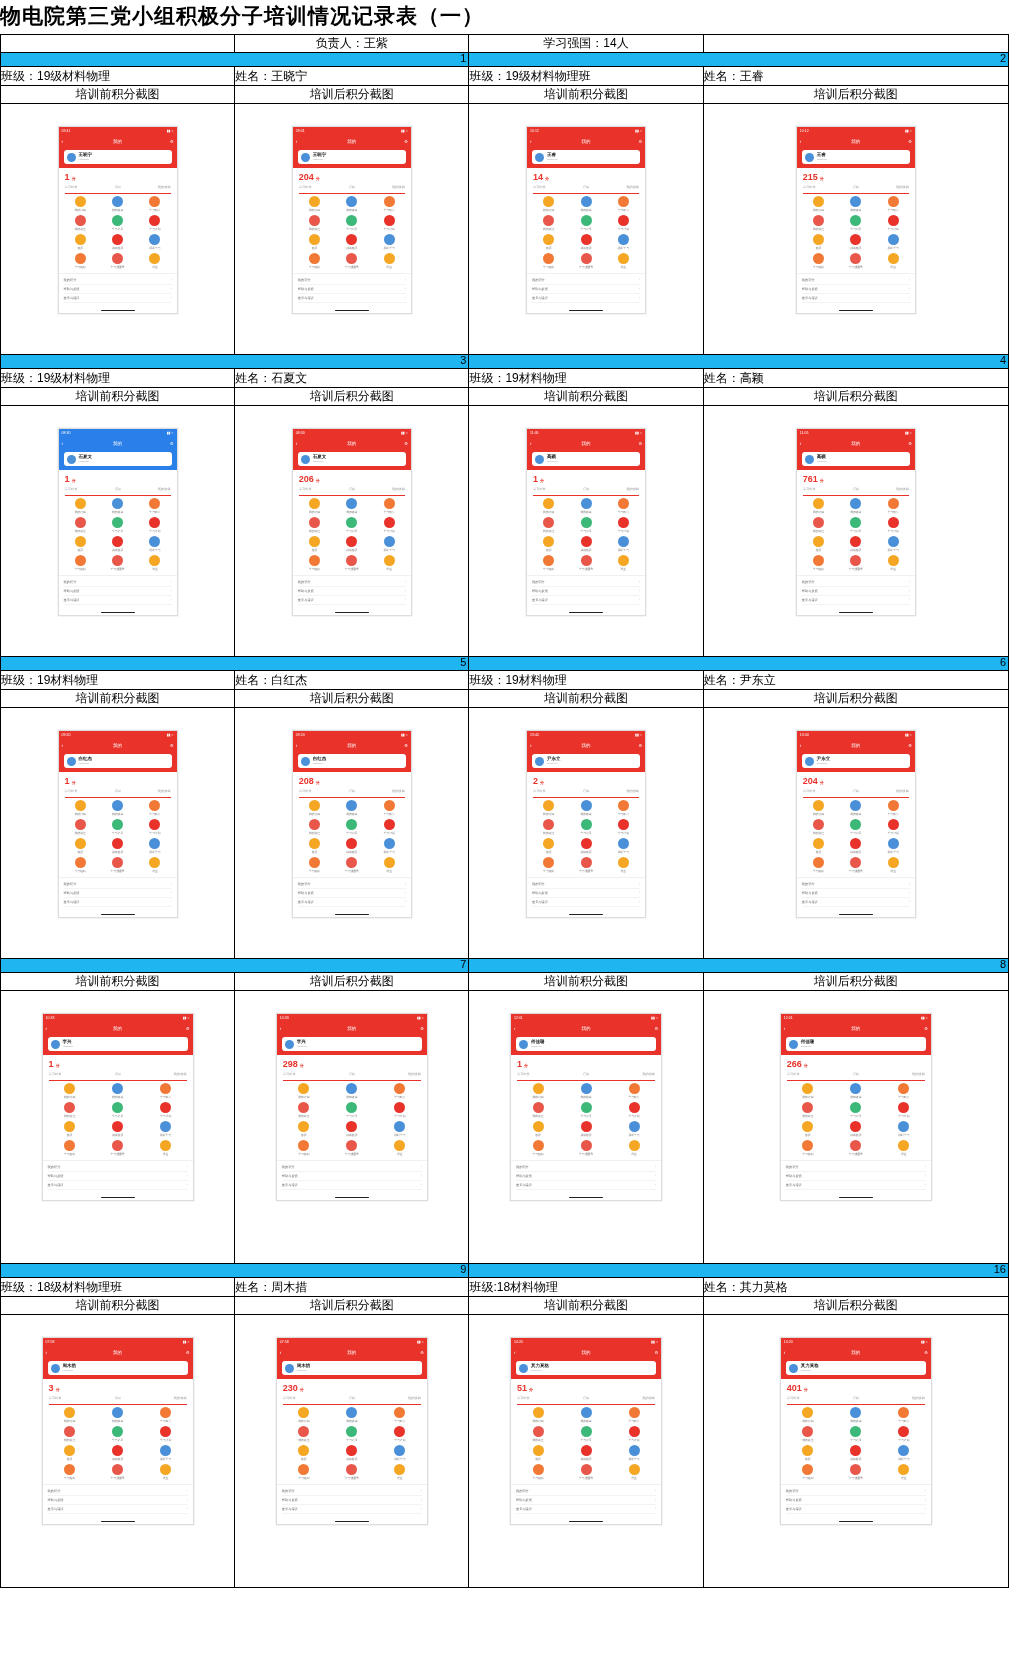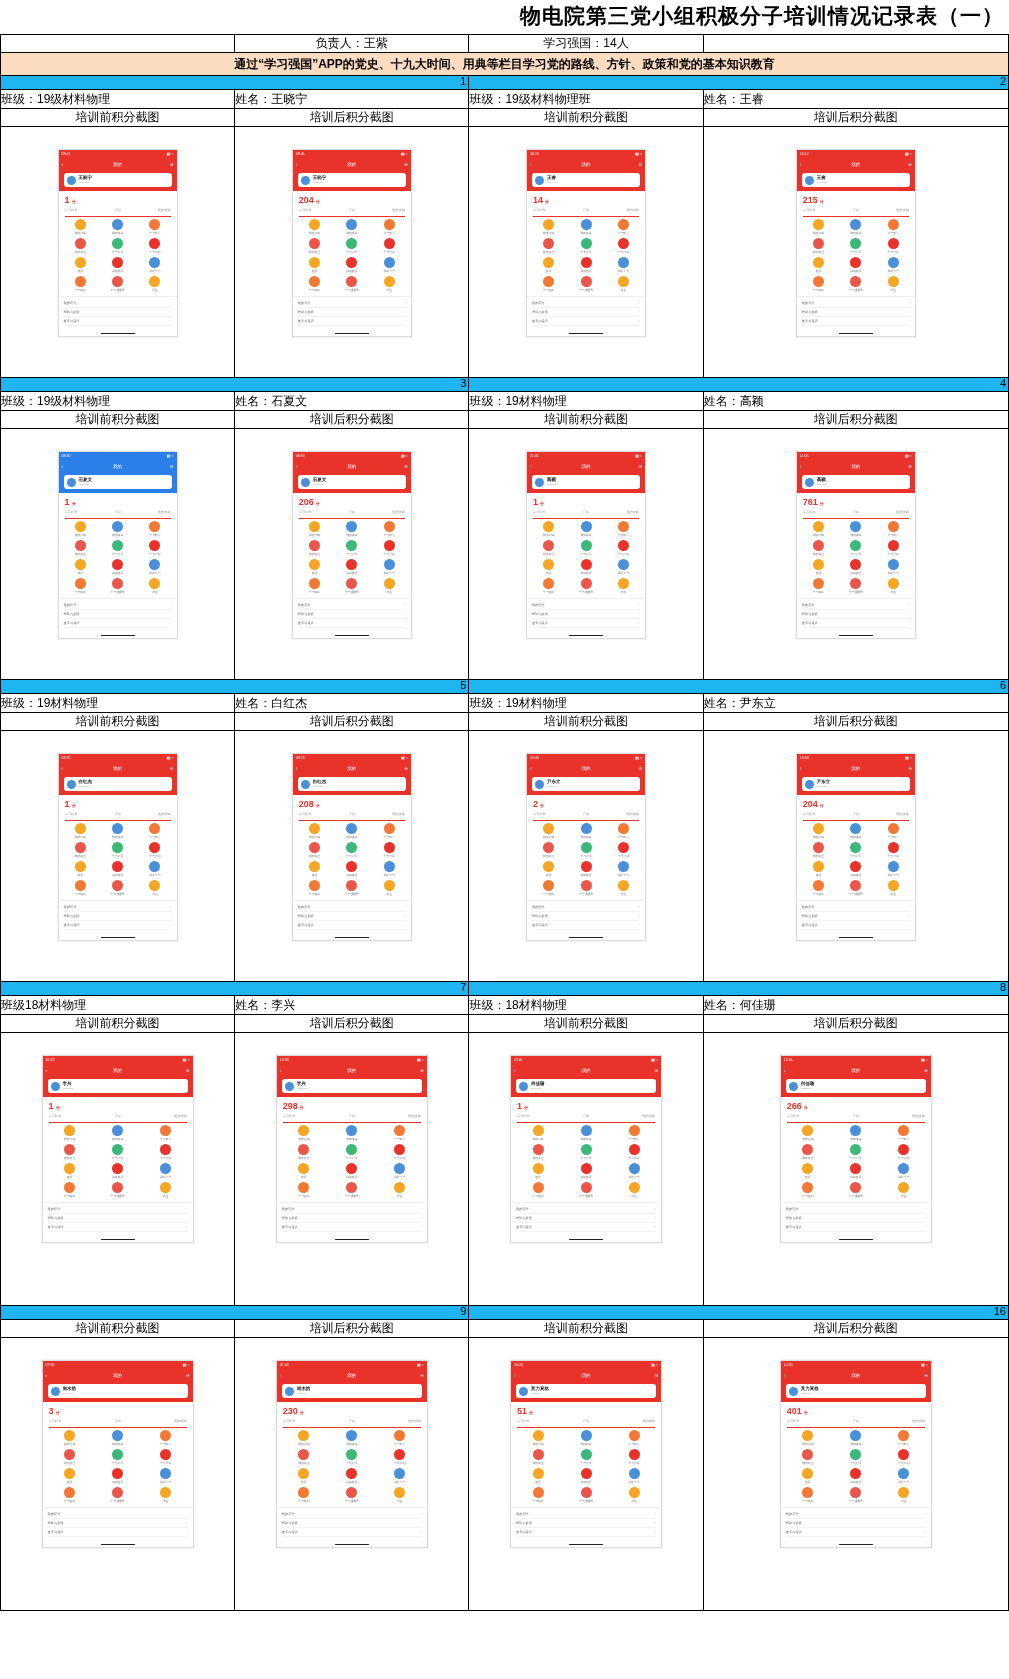--- a/index.html
+++ b/index.html
@@ -1,20 +1,20 @@
 <!DOCTYPE html>
 <html><head>
 <meta charset="utf-8">
 <style>
   html,body{margin:0;padding:0;background:#ffffff;}
   body{font-family:"Liberation Sans","DejaVu Sans",sans-serif;}
   .page{width:1009px;height:1679px;position:relative;overflow:hidden;background:#fff;}
   .title{
-    text-align:right;font-size:21px;font-weight:bold;color:#000;
-    padding:2px 5px 4px 0;letter-spacing:1px;
+    text-align:left;font-size:21px;font-weight:bold;color:#000;
+    padding:2px 17px 4px 0;letter-spacing:1px;
   }
   table.sheet{border-collapse:collapse;width:1009px;table-layout:fixed;}
   table.sheet td{border:1px solid #000;font-size:12px;color:#000;padding:0;vertical-align:middle;}
   .rowhead td{height:17px;}
   .meta-cell{text-align:center;font-size:12px;height:18px;}
   .meta-blank{background:#fff;}
   .desc-row td{
     background:#fbdcc0;text-align:center;font-weight:bold;font-size:12.5px;height:22px;
   }
   .sep-row td{background:#1fb5f0;height:13px;padding:0;position:relative;}
@@ -77,23 +77,20 @@
     </colgroup>
     <tbody>
 
       <tr class="rowhead">
         <td class="meta-cell meta-blank"></td>
         <td class="meta-cell">负责人：王紫</td>
         <td class="meta-cell">学习强国：14人</td>
         <td class="meta-cell meta-blank"></td>
       </tr>
 
-      <tr class="desc-row">
-        <td colspan="4">通过“学习强国”APP的党史、十九大时间、用典等栏目学习党的路线、方针、政策和党的基本知识教育</td>
-      </tr>
 
     <tr class="sep-row">
           <td colspan="2">
             <span class="idx">1</span>
           </td>
           <td colspan="2">
             <span class="idx">2</span>
           </td>
         </tr>
         <tr class="info-row">
@@ -1355,26 +1352,20 @@
           </td>
         </tr>
         <tr class="sep-row">
           <td colspan="2">
             <span class="idx">7</span>
           </td>
           <td colspan="2">
             <span class="idx">8</span>
           </td>
         </tr>
-        <tr class="info-row">
-          <td>班级18材料物理</td>
-          <td>姓名：李兴</td>
-          <td>班级：18材料物理</td>
-          <td>姓名：何佳珊</td>
-        </tr>
         <tr class="caption-row">
           <td>培训前积分截图</td>
           <td>培训后积分截图</td>
           <td>培训前积分截图</td>
           <td>培训后积分截图</td>
         </tr>
         <tr class="shot-row tall">
           <td>
             <div class="phone-wrap">
               <div class="phone wide">
@@ -1776,20 +1767,26 @@
             </div>
           </td>
         </tr>
         <tr class="sep-row">
           <td colspan="2">
             <span class="idx">9</span>
           </td>
           <td colspan="2">
             <span class="idx">16</span>
           </td>
+        </tr>
+        <tr class="info-row">
+          <td>班级：18级材料物理班</td>
+          <td>姓名：周木措</td>
+          <td>班级:18材料物理</td>
+          <td>姓名：其力莫格</td>
         </tr>
         <tr class="caption-row">
           <td>培训前积分截图</td>
           <td>培训后积分截图</td>
           <td>培训前积分截图</td>
           <td>培训后积分截图</td>
         </tr>
         <tr class="shot-row tall">
           <td>
             <div class="phone-wrap">

